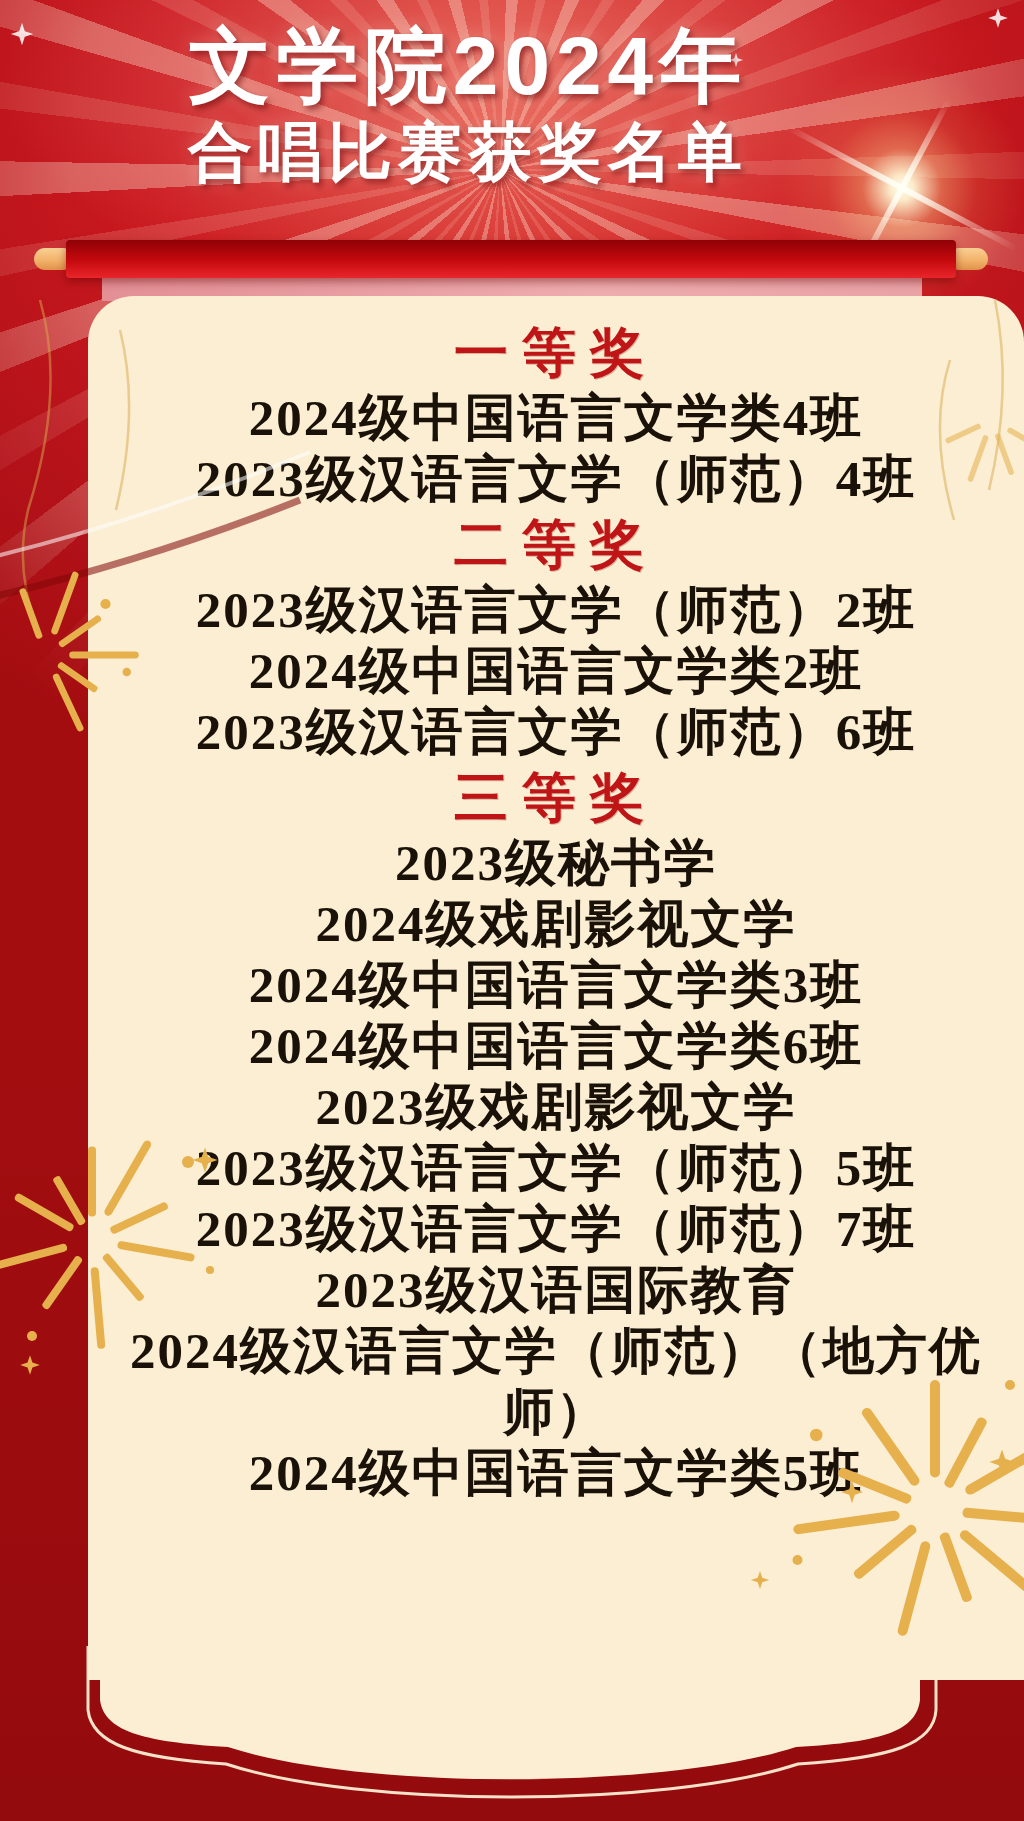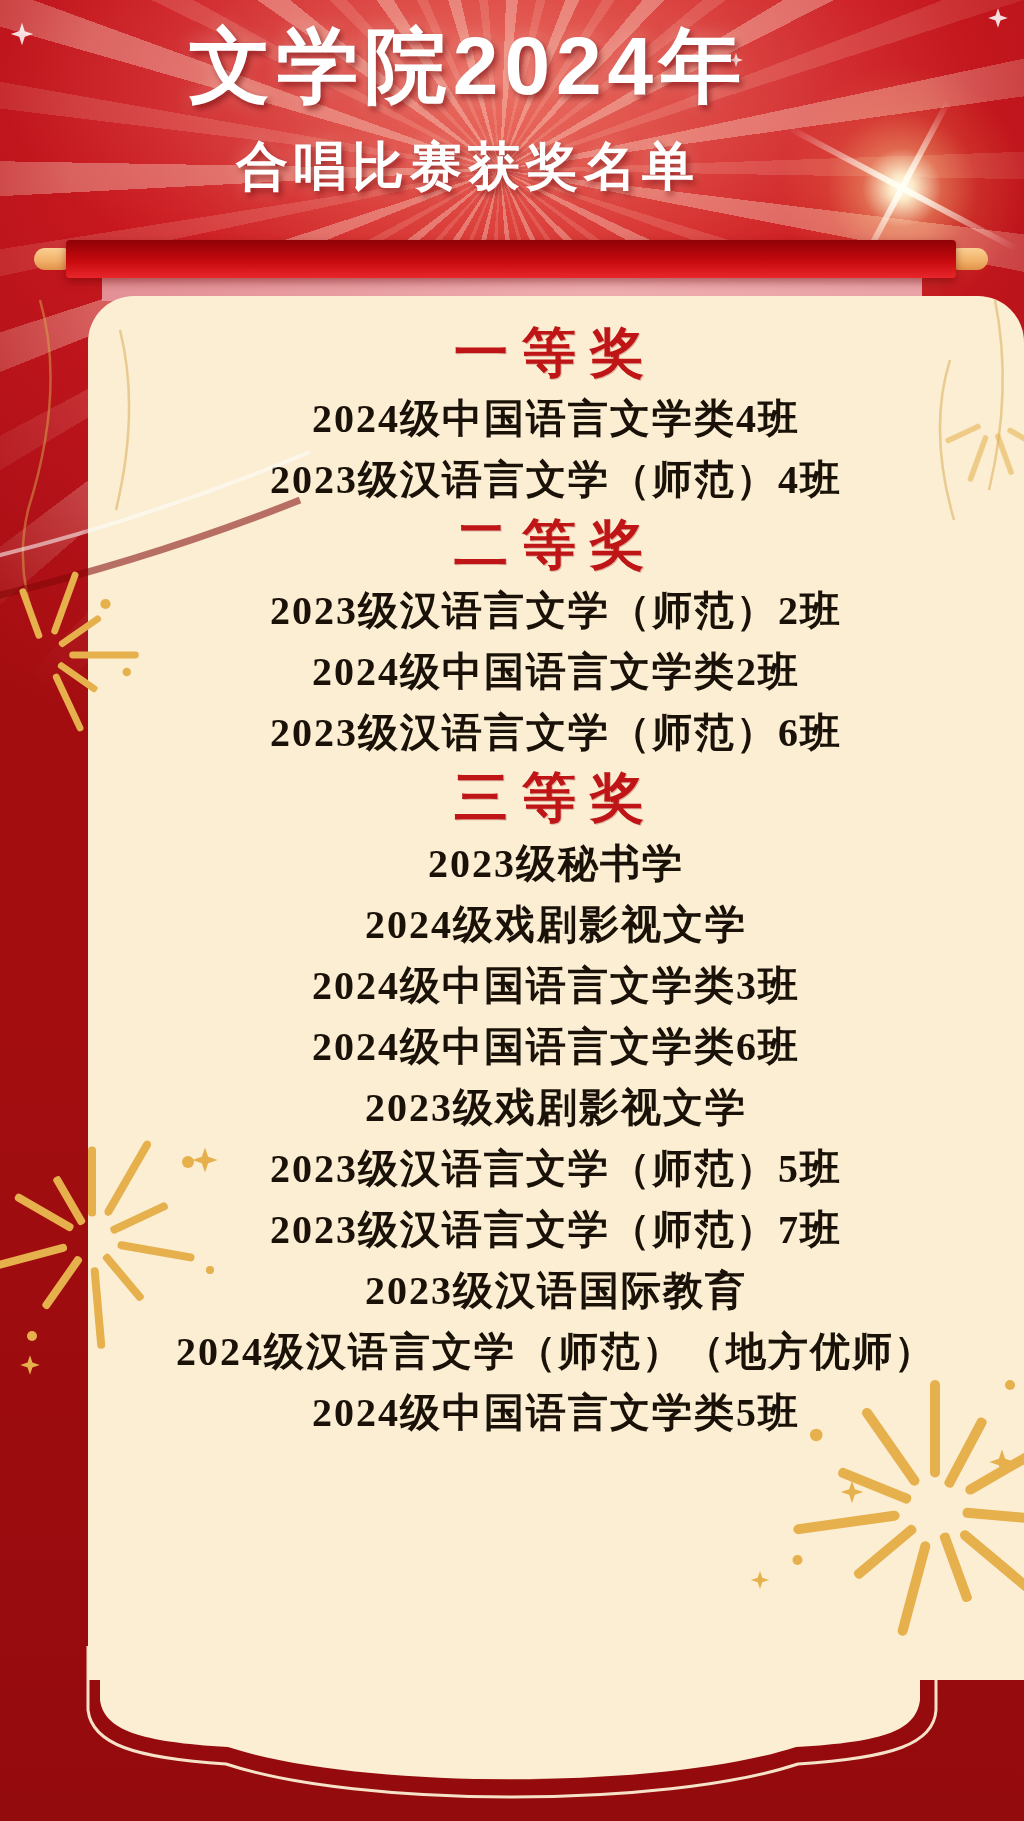--- a/index.html
+++ b/index.html
@@ -33,40 +33,40 @@
     background:radial-gradient(circle,#fffdf2 0%,rgba(255,246,210,.95) 6%,rgba(255,214,140,.40) 20%,rgba(255,185,110,.14) 38%,transparent 62%);}
   .flare::before,.flare::after{content:"";position:absolute;left:10px;top:137px;width:260px;height:6px;border-radius:3px;
     background:linear-gradient(90deg,transparent,rgba(255,255,245,.95),transparent);}
   .flare::before{transform:rotate(28deg);}
   .flare::after{transform:rotate(-62deg);width:200px;left:40px;}
   
   .title{position:absolute;left:0;width:880px;text-align:center;color:var(--title-white);
     font-weight:800;letter-spacing:6px;
     text-shadow:3px 4px 6px rgba(110,0,5,.6), 0 0 18px rgba(255,225,205,.35);z-index:6;margin-left:28px;}
   .title.l1{top:16px;font-size:82px;line-height:100px;}
-  .title.l2{top:118px;font-size:52px;line-height:96px;}
+  .title.l2{top:104px;font-size:64px;line-height:96px;}
   
   .knob{position:absolute;top:248px;width:40px;height:22px;border-radius:11px;z-index:3;
     background:linear-gradient(#f9d093,var(--knob) 55%,#e0924a);}
   .knob.left{left:34px;}
   .knob.right{left:948px;}
   .rod{position:absolute;left:66px;top:240px;width:890px;height:38px;border-radius:4px;z-index:4;
     background:linear-gradient(#8f0106,#c60a0e 55%,#e8262b);
     box-shadow:0 4px 9px rgba(100,0,0,.45);}
   .fold{position:absolute;left:102px;top:277px;width:820px;height:24px;z-index:3;
     background:linear-gradient(90deg,#e38f95,#eeacae 60%,#e9a2a6);}
   
   .panel{position:absolute;left:88px;top:296px;width:936px;height:1384px;z-index:4;
     background:var(--cream);border-radius:46px 46px 0 0;}
   .award-list{padding-top:22px;text-align:center;}
   .award-header{font-family:"Liberation Serif",serif;font-weight:800;color:var(--header-red);
     font-size:54px;line-height:66px;margin:2px 0;letter-spacing:14px;
     text-shadow:1px 1px 0 rgba(120,0,0,.25);}
   .award-item{font-family:"Liberation Serif",serif;font-weight:600;color:var(--ink);
-    font-size:40px;line-height:61px;letter-spacing:2px;}
+    font-size:51px;line-height:61px;letter-spacing:2px;}
   .decor{position:absolute;left:0;top:0;z-index:5;pointer-events:none;}
   .burst{stroke:var(--gold);stroke-width:8;stroke-linecap:round;fill:none;}
   .burst-dot{fill:var(--gold);stroke:none;}
   .strand{stroke:#d9a84c;stroke-width:2.5;fill:none;opacity:.5;}
   .swirl-w{stroke:rgba(255,255,255,.55);stroke-width:4;fill:none;}
   .swirl-d{stroke:rgba(130,8,8,.55);stroke-width:7;fill:none;}
   .spark{fill:var(--gold);stroke:none;}
   .spark-w{fill:rgba(255,255,255,.85);stroke:none;}
   .scallop{position:absolute;left:60px;top:1630px;z-index:4;pointer-events:none;}
 </style>

